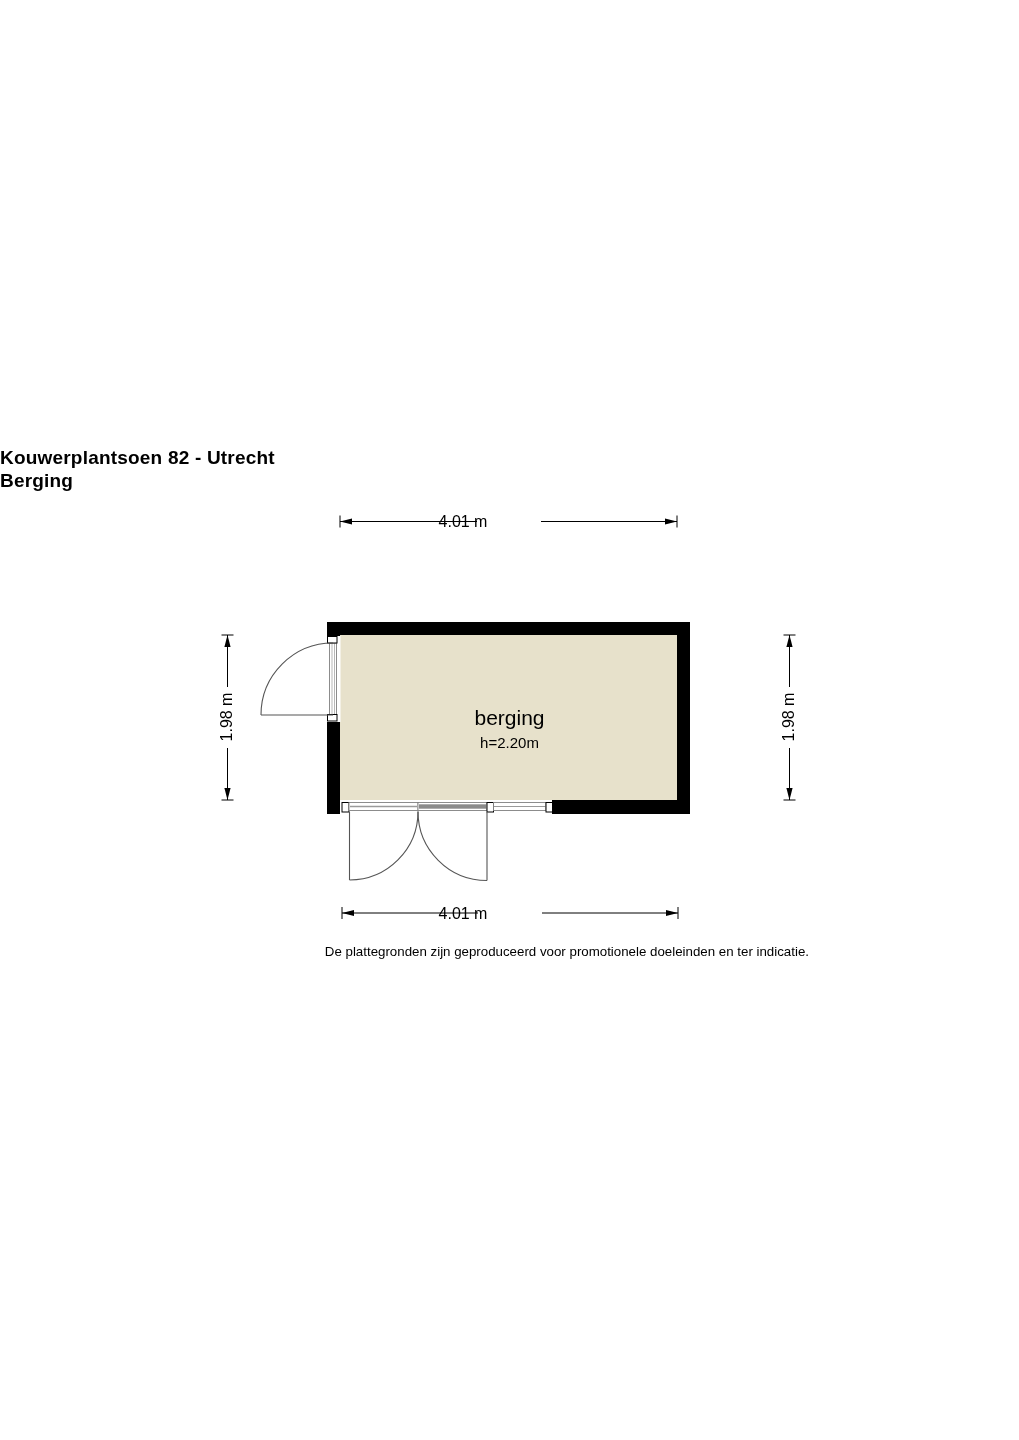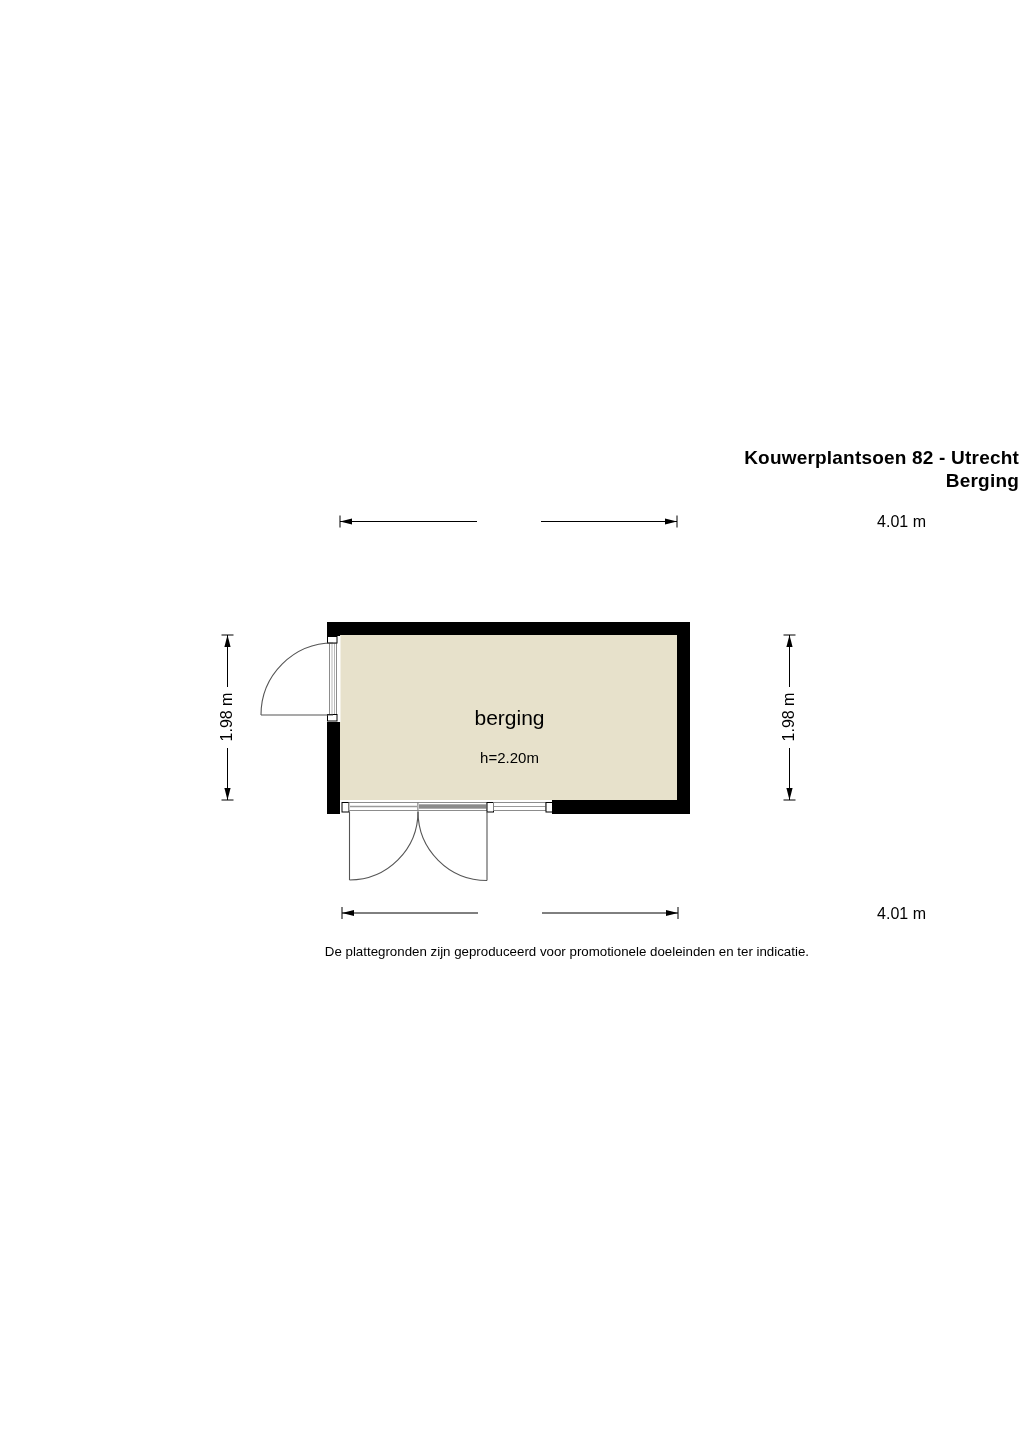--- a/index.html
+++ b/index.html
@@ -8,28 +8,28 @@
   }
   *{margin:0;padding:0;box-sizing:border-box}
   html,body{background:#fff}
   .canvas{
     position:relative;width:1019px;height:1440px;overflow:hidden;
     background:var(--background);
     font-family:"Liberation Sans","DejaVu Sans",sans-serif;
     color:var(--text);
   }
   .plan-svg{position:absolute;left:0;top:0}
-  .title-block{position:absolute;left:0;top:446px;width:1019px;text-align:right;
+  .title-block{position:absolute;left:0;top:446px;width:1019px;text-align:left;
     font-weight:bold;font-size:19px;line-height:23px;letter-spacing:.2px}
   .dim-label{position:absolute;font-size:16px;line-height:18px;white-space:nowrap}
-  .dim-label.h{width:926px;left:0;text-align:right}
+  .dim-label.h{width:926px;left:0;text-align:center}
   .dim-label.v{transform:translate(-50%,-50%) rotate(-90deg)}
   .room-block{position:absolute;left:0;top:706px;width:1019px;text-align:center}
   .room-name{font-size:21px;line-height:24px}
-  .room-h{font-size:15px;line-height:18px;margin-top:19px}
+  .room-h{font-size:15px;line-height:18px;margin-top:4px}
   .footer{position:absolute;left:0;top:944px;width:809px;text-align:right;
     font-size:13.3px;line-height:16.3px}
   
   .wall{fill:var(--wall)}
   .floor{fill:var(--floor)}
   .cut{fill:var(--background)}
   .frame{fill:#ffffff;stroke:var(--frame-line);stroke-width:.9}
   .frame-inner{stroke:#9a9a9a;fill:none}
   .frame-band{fill:#8a8a8a}
   .jamb{fill:#ffffff;stroke:var(--wall);stroke-width:1}

